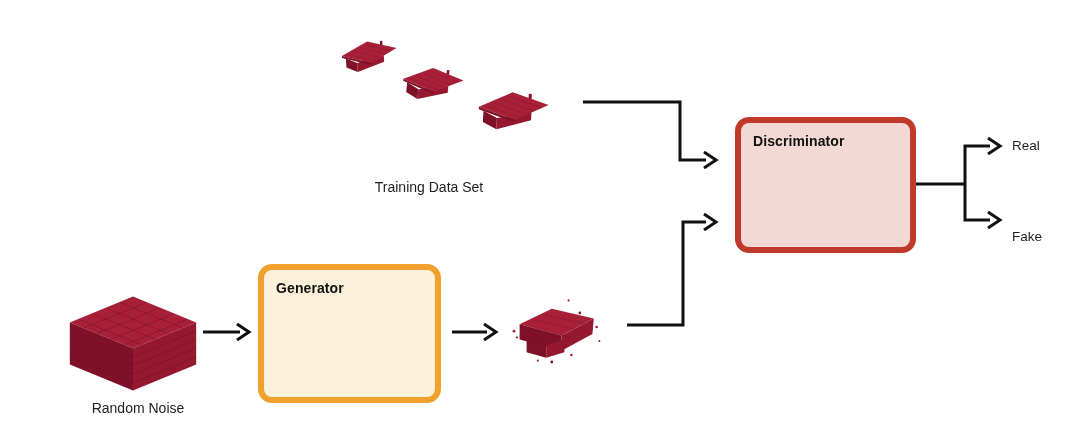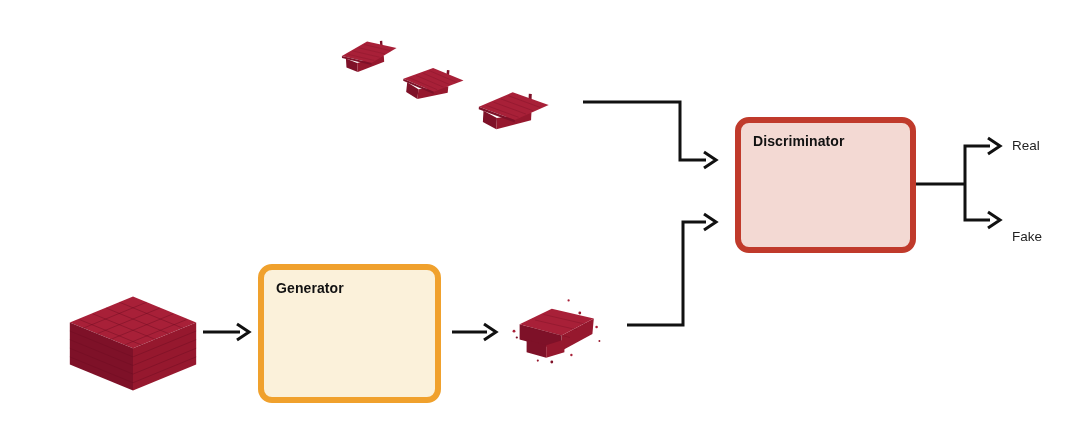--- a/index.html
+++ b/index.html
@@ -100,20 +100,22 @@
     <use href="#sym-mesh"></use>
   </svg>
 
   <div class="box" id="generator-box">
     <span class="box-label">Generator</span>
   </div>
   <div class="box" id="discriminator-box">
     <span class="box-label">Discriminator</span>
   </div>
 
+  <div class="caption" id="training-caption">Training Data Set</div>
+  <div class="caption" id="noise-caption">Random Noise</div>
 
   <div class="out-label" id="real-label">Real</div>
   <div class="out-label" id="fake-label">Fake</div>
 
   <svg id="edges" width="1067" height="433" viewBox="0 0 1067 433">
     <g>
       <path class="edge" d="M583,102 H680 V160 H706"></path>
       <polyline class="edge" points="704,152 716,160 704,168"></polyline>
     </g>
     <g>

